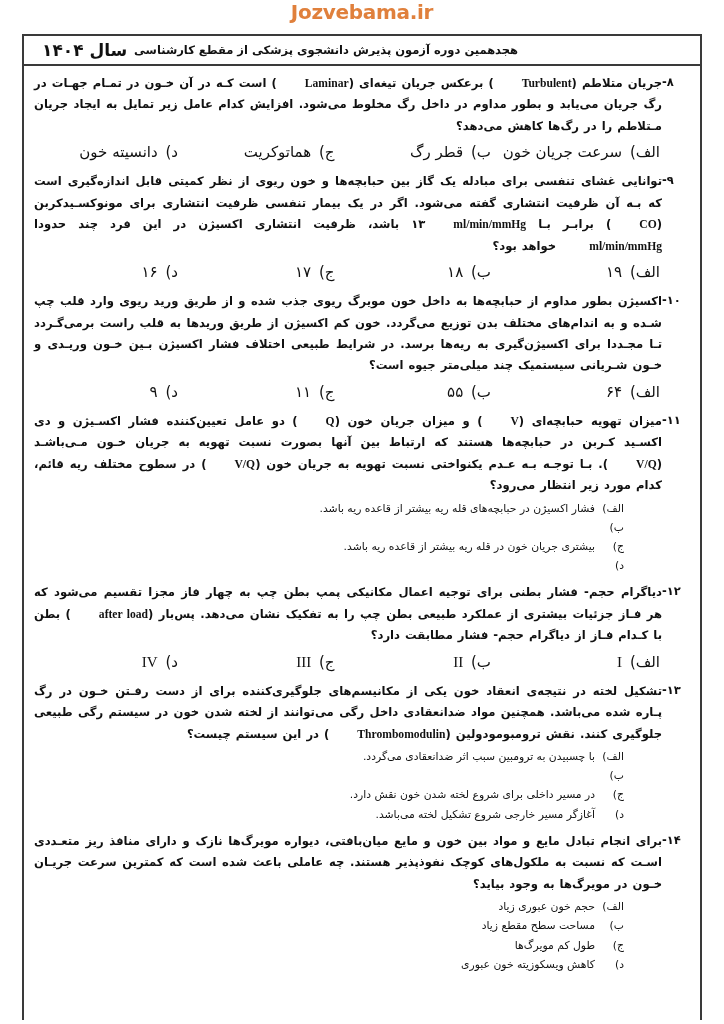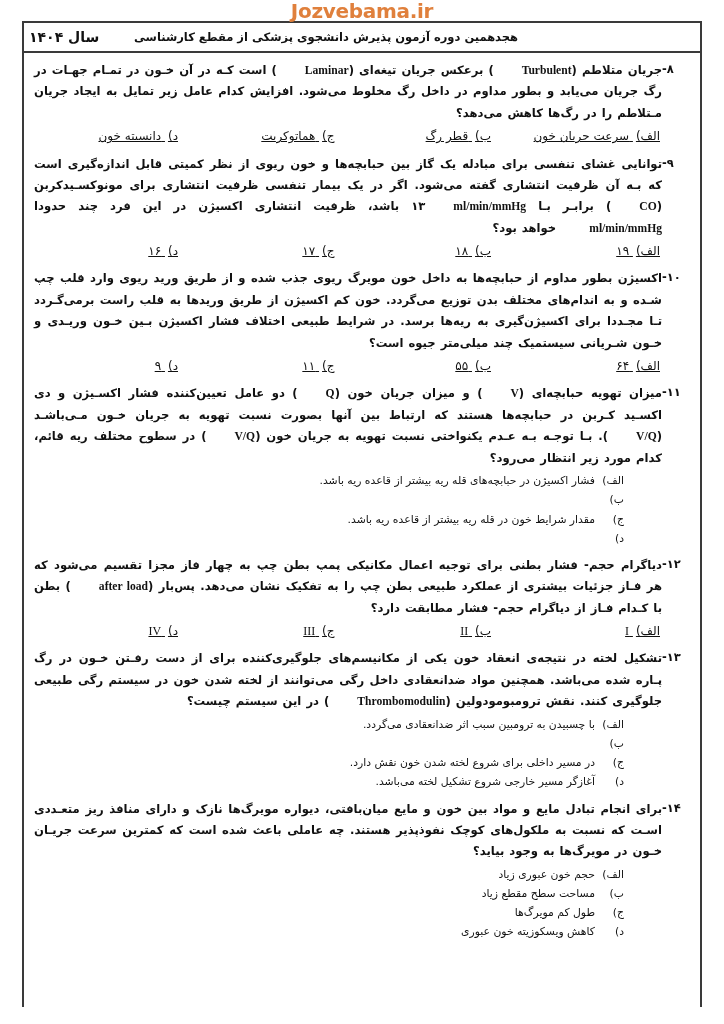--- a/index.html
+++ b/index.html
@@ -14,23 +14,23 @@
     color: #111111;
   }
   .page {
     position: relative;
     width: 724px;
     height: 1024px;
     padding: 0;
   }
   
   .logo-bar {
-    height: 21px;
-    display: flex;
-    align-items: center;
+    height: 34px;
+    display: flex;
+    align-items: flex-start;
     justify-content: center;
   }
   .logo-text {
     font-family: "DejaVu Sans", "Liberation Sans", sans-serif;
     font-weight: bold;
     font-size: 20px;
     letter-spacing: -0.3px;
     color: #e0803c;
     direction: ltr;
   }
@@ -56,22 +56,22 @@
     position: absolute;
     left: 0; right: 12px;
     text-align: center;
     font-size: 11.5px;
     font-weight: bold;
     color: #111;
     padding-right: 60px;
   }
   .exam-header .year {
     position: absolute;
-    left: 5px;
-    font-size: 14px;
+    left: 18px;
+    font-size: 17px;
     font-weight: bold;
     color: #111;
   }
   
   .questions {
     padding: 7px 12px 0 10px;
     flex: 1;
   }
   .q {
     display: flex;
@@ -107,25 +107,24 @@
   }
   
   .opts-inline {
     display: flex;
     flex-direction: row;
     justify-content: flex-start;
     margin-top: 3px;
     padding-right: 2px;
   }
   .opts-inline .opt {
-    font-size: 12px;
+    font-size: 15px;
     color: #111;
     line-height: 1.6;
     white-space: nowrap;
-    text-decoration: underline;
   }
   .opts-inline .opt:nth-child(1) { width: 27%; }
   .opts-inline .opt:nth-child(2) { width: 25%; }
   .opts-inline .opt:nth-child(3) { width: 25%; }
   .opts-inline .opt:nth-child(4) { width: 23%; }
   .opt-key { margin-left: 3px; }
   .opt-val .rom {
     direction: ltr; unicode-bidi: embed;
     font-family: "Liberation Serif", "DejaVu Serif", serif;
   }
@@ -205,21 +204,21 @@
             <div class="opts-stack">
               <div class="opt">
                 <span class="opt-key">الف)</span> 
                 <span class="opt-val">فشار اکسیژن در حبابچه‌های قله ریه بیشتر از قاعده ریه باشد.</span>
               </div>
               <div class="opt">
                 <span class="opt-key">ب)</span> 
               </div>
               <div class="opt">
                 <span class="opt-key">ج)</span> 
-                <span class="opt-val">مقدار شرایط خون در قله ریه بیشتر از قاعده ریه باشد.</span>
+                <span class="opt-val">بیشتری جریان خون در قله ریه بیشتر از قاعده ریه باشد.</span>
               </div>
               <div class="opt">
                 <span class="opt-key">د)</span> 
               </div>
             </div>
           </div>
         </div>
         <div class="q">
           <div class="q-num">۱۲-</div>
           <div class="q-body">

